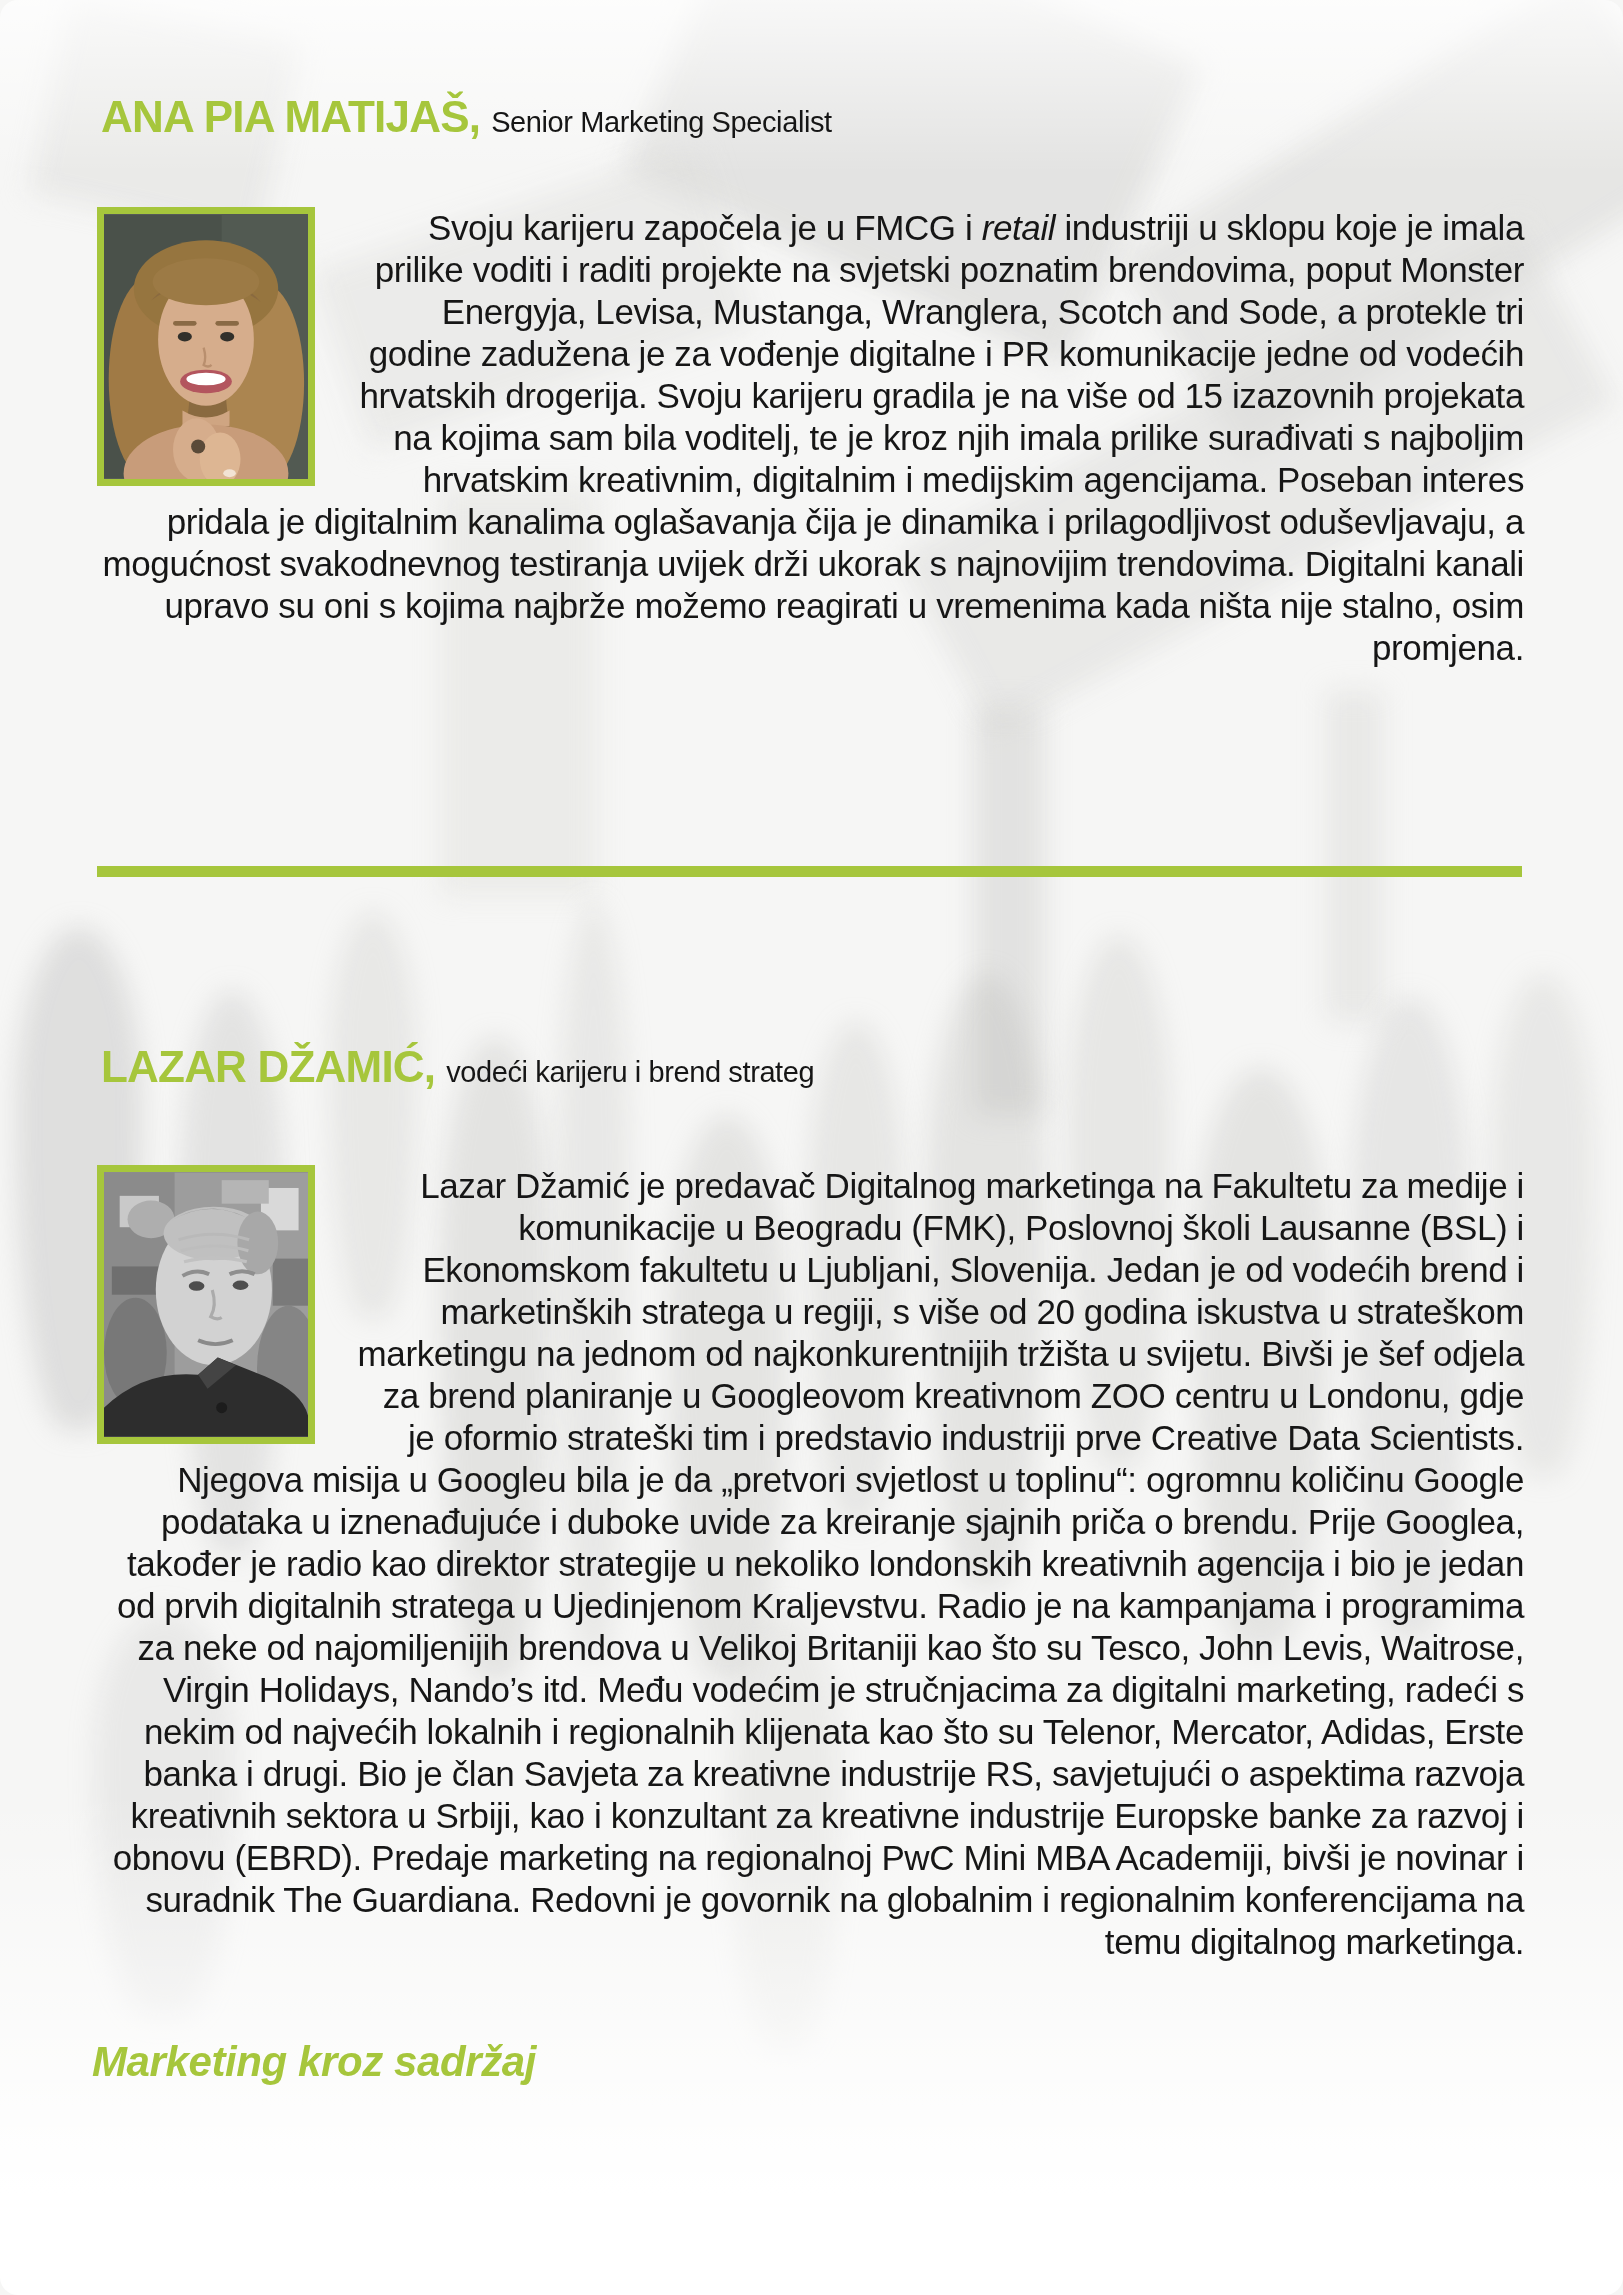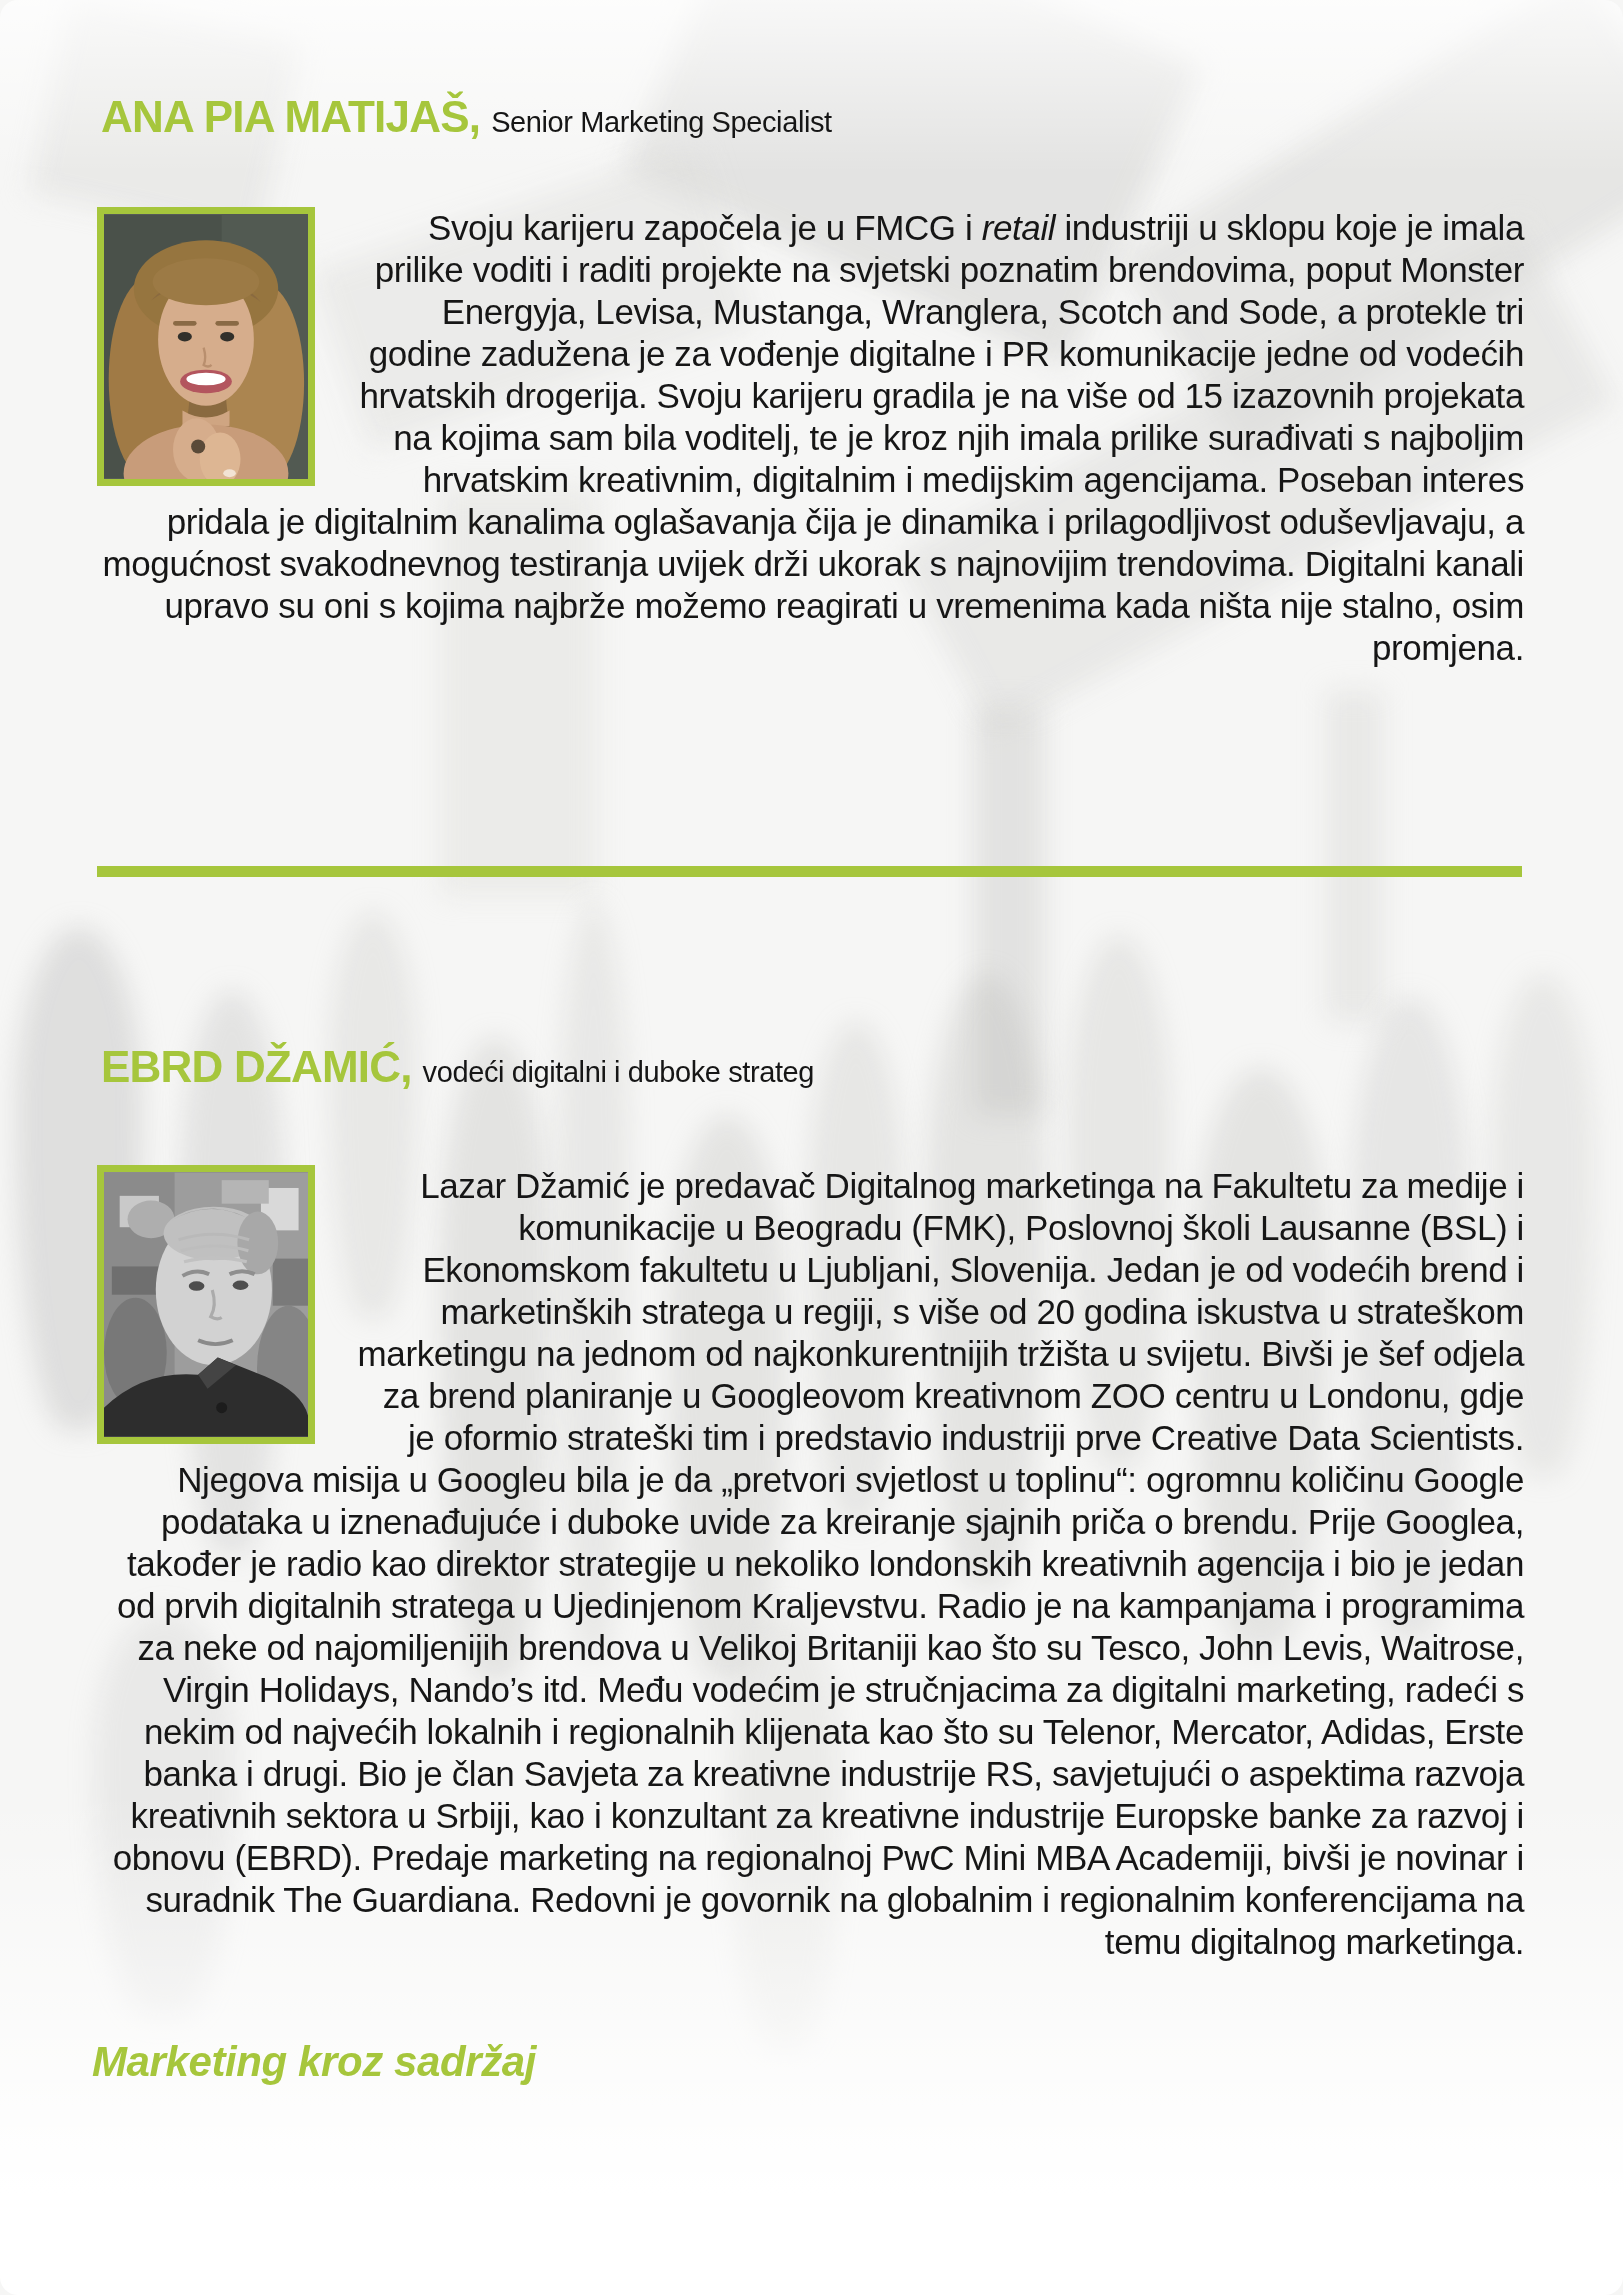--- a/index.html
+++ b/index.html
@@ -118,22 +118,22 @@
         <circle cx="120" cy="296" r="9" fill="#5a4a38"></circle>
         <ellipse cx="160" cy="330" rx="8" ry="5" fill="#f2e3d4"></ellipse>
       </svg>
     </figure>
     <p class="bio-text"><span>Svoju karijeru započela je u FMCG i </span><em>retail</em><span> industriji u sklopu koje je imala prilike voditi i raditi projekte na svjetski poznatim brendovima, poput Monster Energyja, Levisa, Mustanga, Wranglera, Scotch and Sode, a protekle tri godine zadužena je za vođenje digitalne i PR komunikacije jedne od vodećih hrvatskih drogerija. Svoju karijeru gradila je na više od 15 izazovnih projekata na kojima sam bila voditelj, te je kroz njih imala prilike surađivati s najboljim hrvatskim kreativnim, digitalnim i medijskim agencijama. Poseban interes pridala je digitalnim kanalima oglašavanja čija je dinamika i prilagodljivost oduševljavaju, a mogućnost svakodnevnog testiranja uvijek drži ukorak s najnovijim trendovima. Digitalni kanali upravo su oni s kojima najbrže možemo reagirati u vremenima kada ništa nije stalno, osim promjena.</span></p>
   </section>
 
   <div class="block divider" style="top:866px;left:97px;"></div>
 
   <header class="block speaker-heading" style="top:1043px;left:101px;">
-    <span class="speaker-name">EBRD DŽAMIĆ,</span>
-    <span class="speaker-title">vodeći digitalni i duboke strateg</span>
+    <span class="speaker-name">LAZAR DŽAMIĆ,</span>
+    <span class="speaker-title">vodeći karijeru i brend strateg</span>
   </header>
 
   <section class="block bio" style="top:1165px;left:97px;">
     <figure class="photo-frame">
       <svg viewBox="0 0 260 337" xmlns="http://www.w3.org/2000/svg">
         <rect x="0" y="0" width="260" height="337" fill="#9d9d9d"></rect>
         <rect x="0" y="0" width="90" height="337" fill="#8b8b8b"></rect>
         <rect x="20" y="30" width="50" height="40" fill="#c9c9c9"></rect>
         <rect x="10" y="120" width="60" height="36" fill="#6f6f6f"></rect>
         <rect x="200" y="20" width="48" height="54" fill="#d9d9d9"></rect>

